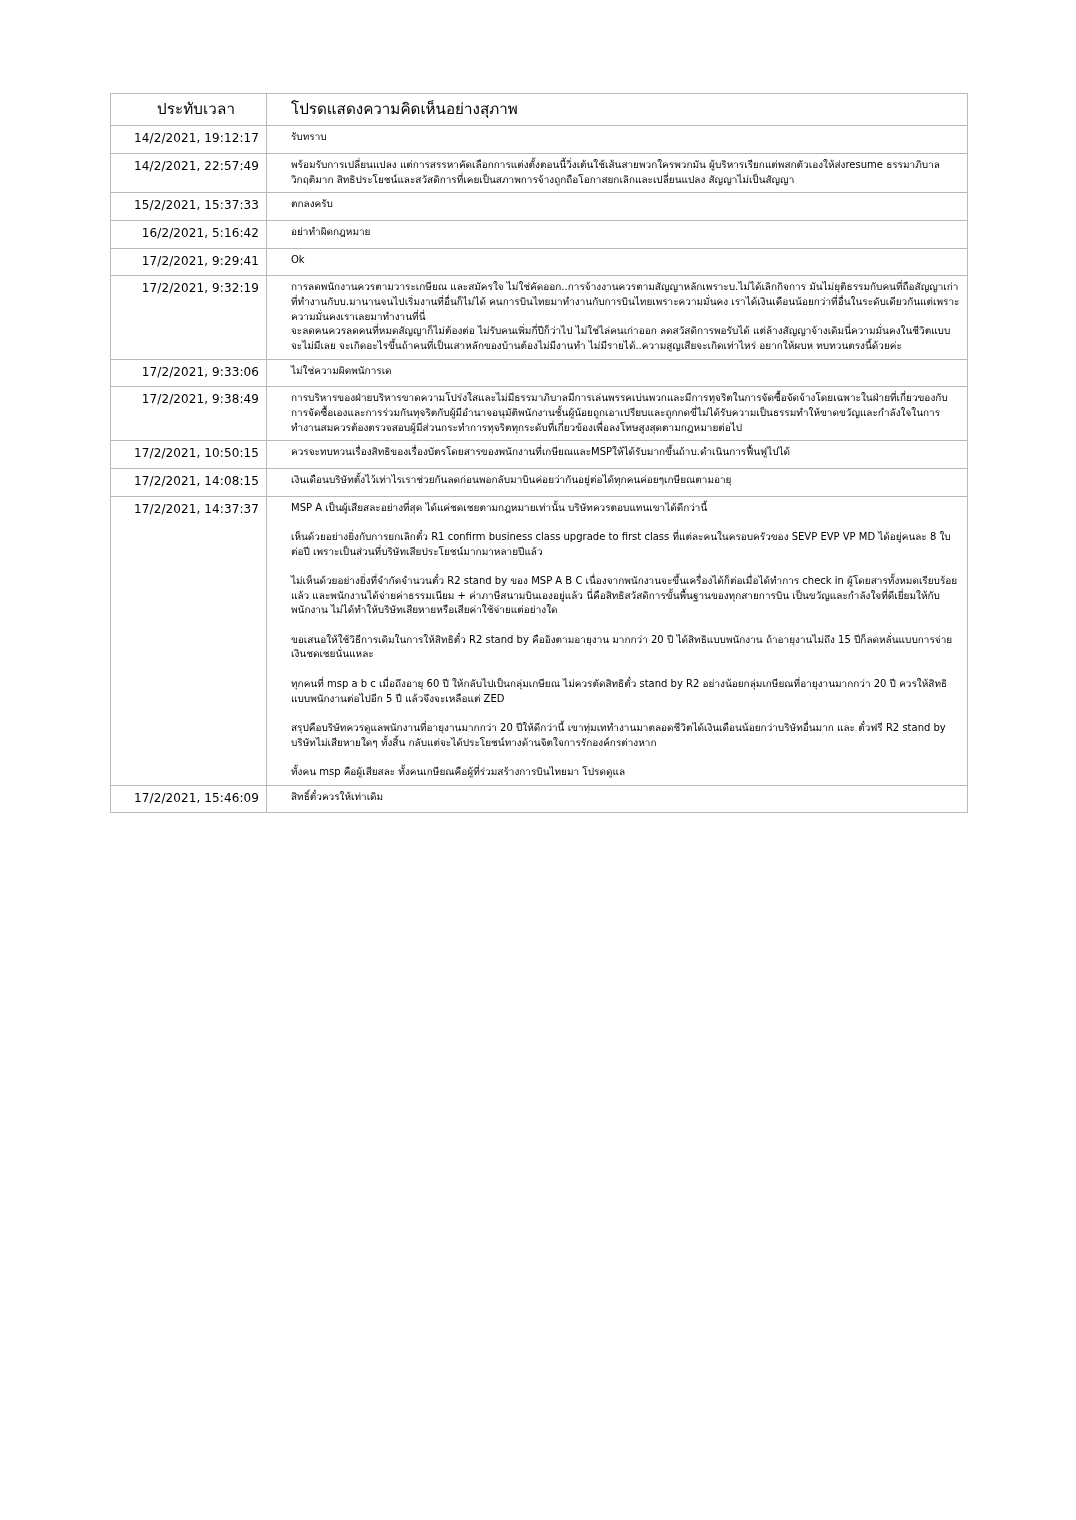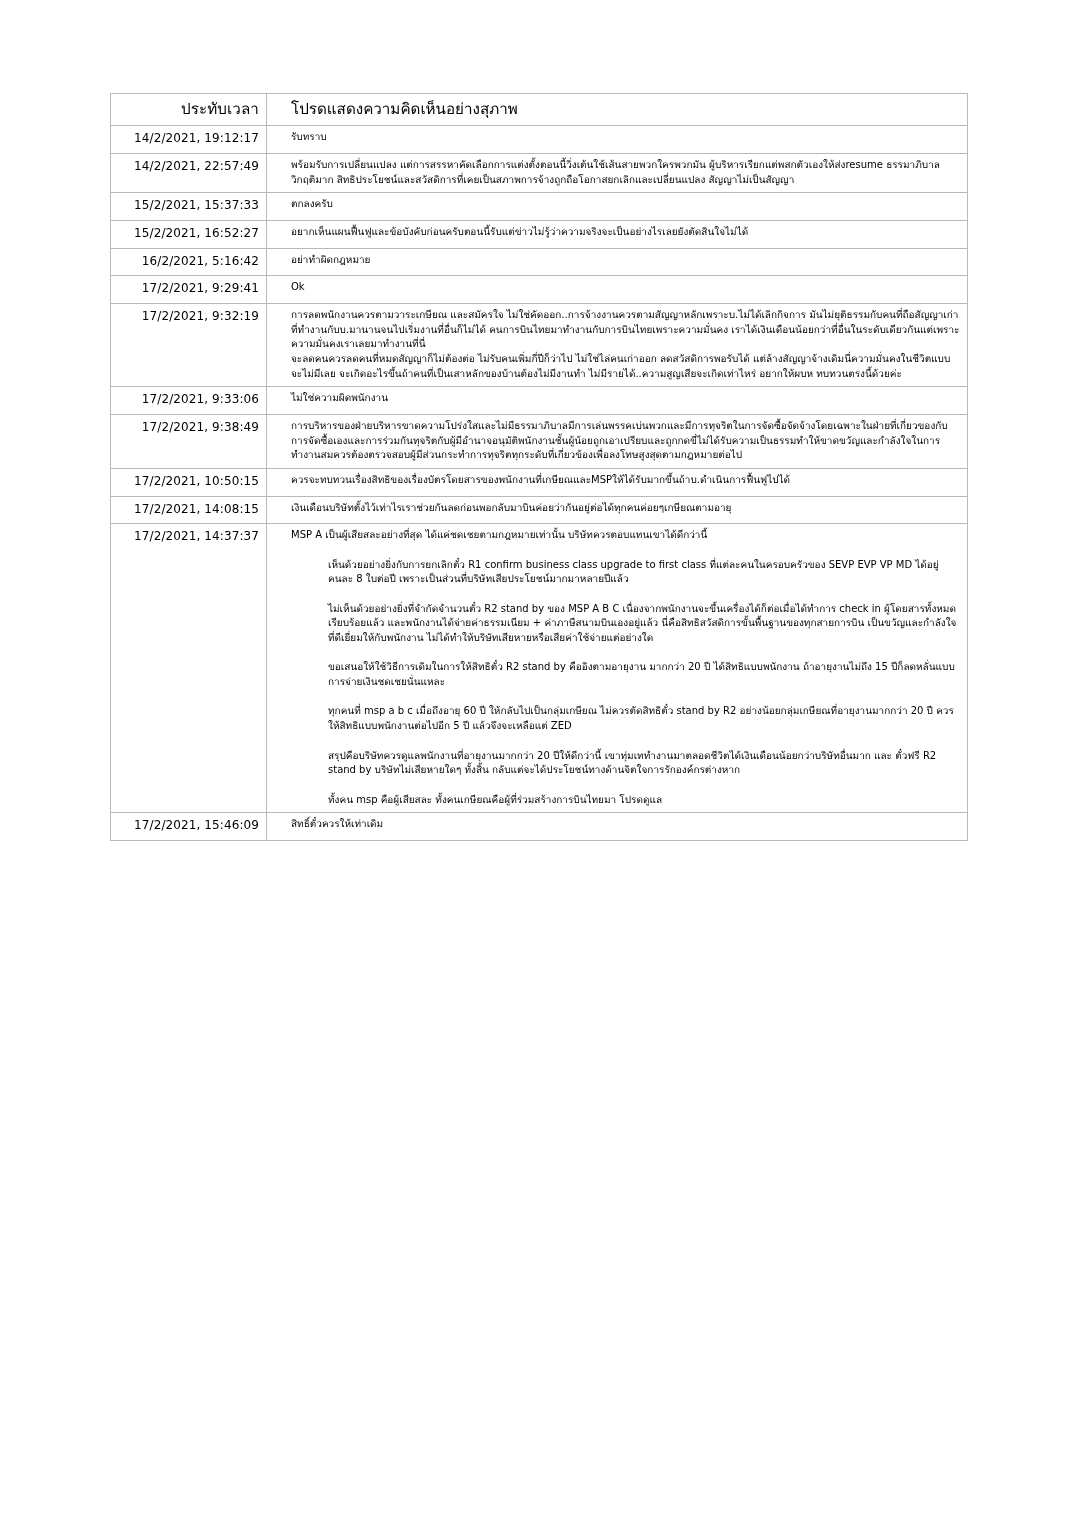--- a/index.html
+++ b/index.html
@@ -55,27 +55,27 @@
 
   .sheet-table td.cell-comment {
     text-align: left;
     padding-left: 24px;
   }
 
   .sheet-table tr.header-row td {
     font-size: 15.2px;
   }
   .sheet-table tr.header-row td.cell-timestamp {
-    text-align: right;
+    text-align: center;
     padding-left: 22px;
   }
 
   
   .para { margin: 0; }
-  .para + .para { margin-top: 1.47em; margin-left: 37px; }
+  .para + .para { margin-top: 1.47em; }
 </style>
 </head>
 <body>
 
 <div class="page">
 
   <table class="sheet-table">
     <colgroup>
       <col class="col-timestamp">
       <col class="col-comment">
@@ -97,47 +97,41 @@
             <div class="para">พร้อมรับการเปลี่ยนแปลง แต่การสรรหาคัดเลือกการแต่งตั้งตอนนี้วิ่งเต้นใช้เส้นสายพวกใครพวกมัน ผู้บริหารเรียกแต่พสกตัวเองให้ส่งresume ธรรมาภิบาลวิกฤติมาก สิทธิประโยชน์และสวัสดิการที่เคยเป็นสภาพการจ้างถูกถือโอกาสยกเลิกและเปลี่ยนแปลง สัญญาไม่เป็นสัญญา</div>
           </td>
         </tr>
         <tr>
           <td class="cell-timestamp">15/2/2021, 15:37:33</td>
           <td class="cell-comment">
             <div class="para">ตกลงครับ</div>
           </td>
         </tr>
         <tr>
-          <td class="cell-timestamp">15/2/2021, 16:52:27</td>
-          <td class="cell-comment">
-            <div class="para">อยากเห็นแผนฟื้นฟูและข้อบังคับก่อนครับตอนนี้รับแต่ข่าวไม่รู้ว่าความจริงจะเป็นอย่างไรเลยยังตัดสินใจไม่ได้</div>
-          </td>
-        </tr>
-        <tr>
           <td class="cell-timestamp">16/2/2021, 5:16:42</td>
           <td class="cell-comment">
             <div class="para">อย่าทำผิดกฎหมาย</div>
           </td>
         </tr>
         <tr>
           <td class="cell-timestamp">17/2/2021, 9:29:41</td>
           <td class="cell-comment">
             <div class="para">Ok</div>
           </td>
         </tr>
         <tr>
           <td class="cell-timestamp">17/2/2021, 9:32:19</td>
           <td class="cell-comment">
             <div class="para">การลดพนักงานควรตามวาระเกษียณ และสมัครใจ ไม่ใช่คัดออก..การจ้างงานควรตามสัญญาหลักเพราะบ.ไม่ได้เลิกกิจการ มันไม่ยุติธรรมกับคนที่ถือสัญญาเก่าที่ทำงานกับบ.มานานจนไปเริ่มงานที่อื่นก็ไม่ได้ คนการบินไทยมาทำงานกับการบินไทยเพราะความมั่นคง เราได้เงินเดือนน้อยกว่าที่อื่นในระดับเดียวกันแต่เพราะความมั่นคงเราเลยมาทำงานที่นี่<br>จะลดคนควรลดคนที่หมดสัญญาก็ไม่ต้องต่อ ไม่รับคนเพิ่มกี่ปีก็ว่าไป ไม่ใช่ไล่คนเก่าออก ลดสวัสดิการพอรับได้ แต่ล้างสัญญาจ้างเดิมนี่ความมั่นคงในชีวิตแบบจะไม่มีเลย จะเกิดอะไรขึ้นถ้าคนที่เป็นเสาหลักของบ้านต้องไม่มีงานทำ ไม่มีรายได้..ความสูญเสียจะเกิดเท่าไหร่ อยากให้ผบห ทบทวนตรงนี้ด้วยค่ะ</div>
           </td>
         </tr>
         <tr>
           <td class="cell-timestamp">17/2/2021, 9:33:06</td>
           <td class="cell-comment">
-            <div class="para">ไม่ใช่ความผิดพนักงาน</div>
+            <div class="para">ไม่ใช่ความผิดพนัการเด</div>
           </td>
         </tr>
         <tr>
           <td class="cell-timestamp">17/2/2021, 9:38:49</td>
           <td class="cell-comment">
             <div class="para">การบริหารของฝ่ายบริหารขาดความโปร่งใสและไม่มีธรรมาภิบาลมีการเล่นพรรคเบ่นพวกและมีการทุจริตในการจัดซื้อจัดจ้างโดยเฉพาะในฝ่ายที่เกี่ยวของกับการจัดซื้อเองและการร่วมกันทุจริตกับผู้มีอำนาจอนุมัติพนักงานชั้นผู้น้อยถูกเอาเปรียบและถูกกดขี่ไม่ได้รับความเป็นธรรมทำให้ขาดขวัญและกำลังใจในการทำงานสมควรต้องตรวจสอบผู้มีส่วนกระทำการทุจริตทุกระดับที่เกี่ยวข้องเพื่อลงโทษสูงสุดตามกฎหมายต่อไป</div>
           </td>
         </tr>
         <tr>
           <td class="cell-timestamp">17/2/2021, 10:50:15</td>

